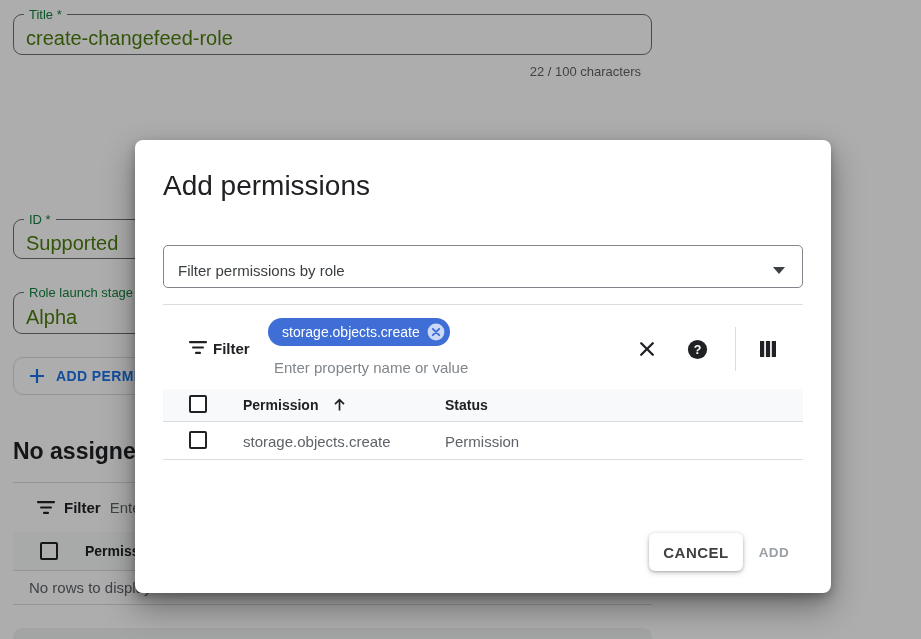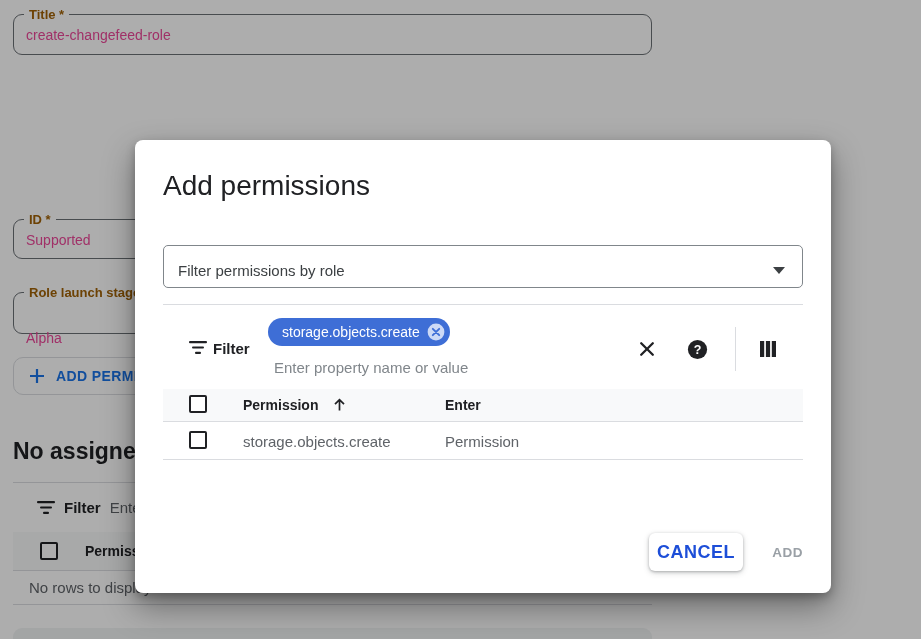--- a/index.html
+++ b/index.html
@@ -10,23 +10,23 @@
   }
   .abs { position:absolute; }
 
   
   .field {
     position:absolute; background:#fff;
     border:1px solid #6b7075; border-radius:9px;
   }
   .field .flabel {
     position:absolute; top:-8px; left:10px; background:#fff;
-    padding:0 5px; font-size:13px; font-weight:700; color:#a16207; white-space:nowrap;
-  }
-  .field .fvalue { position:absolute; left:12px; font-size:14px; color:#ec4899; white-space:nowrap; }
+    padding:0 5px; font-size:13px; font-weight:400; color:#15803d; white-space:nowrap;
+  }
+  .field .fvalue { position:absolute; left:12px; font-size:20px; color:#4d7c0f; white-space:nowrap; }
 
   .counter { position:absolute; font-size:13px; color:#5f6368; text-align:right; }
 
   .add-perm-btn {
     position:absolute; left:13px; top:357px; width:218px; height:38px;
     border:1px solid #dadce0; border-radius:10px; background:#fff;
     display:flex; align-items:center; gap:10px; padding:0 14px;
     color:#1a73e8; font-size:14px; font-weight:700; letter-spacing:.4px; white-space:nowrap;
   }
 
@@ -91,48 +91,49 @@
     position:absolute; left:28px; top:282px; width:640px; height:38px;
     border-bottom:1px solid #dadce0; background:#fff;
   }
   .cell-text { position:absolute; font-size:15px; color:#5f6368; white-space:nowrap; }
 
   .btn-cancel {
     position:absolute; left:514px; top:393px; width:94px; height:38px;
     background:#fff; border:none; border-radius:6px;
     box-shadow:0 1px 3px rgba(60,64,67,.35), 0 2px 6px rgba(60,64,67,.18);
     font-family:"Liberation Sans", sans-serif;
-    font-size:18px; font-weight:700; letter-spacing:.5px; color:#1d4ed8;
+    font-size:15px; font-weight:700; letter-spacing:.5px; color:#404040;
   }
   .btn-add {
     position:absolute; left:610px; top:393px; width:58px; height:38px;
     background:transparent; border:none;
     font-family:"Liberation Sans", sans-serif;
-    font-size:13.5px; font-weight:700; letter-spacing:.5px; color:#9aa0a6;text-align:right;
+    font-size:13.5px; font-weight:700; letter-spacing:.5px; color:#9aa0a6;
   }
 </style>
 </head>
 <body>
 
 <div class="abs" style="inset:0;">
 
   <div class="field" style="left:13px; top:14px; width:639px; height:41px;">
     <span class="flabel">Title *</span>
     <span class="fvalue" style="top:12px;">create-changefeed-role</span>
   </div>
+  <div class="counter" style="left:13px; top:64px; width:628px;">22 / 100 characters</div>
 
 
   <div class="field" style="left:13px; top:219px; width:639px; height:40px;">
     <span class="flabel">ID *</span>
     <span class="fvalue" style="top:12px;">Supported</span>
   </div>
 
   <div class="field" style="left:13px; top:292px; width:639px; height:42px;">
     <span class="flabel">Role launch stage</span>
-    <span class="fvalue" style="top:13px;margin-top:24px;">Alpha</span>
+    <span class="fvalue" style="top:13px;">Alpha</span>
   </div>
 
   <div class="add-perm-btn">
     <span style="display:flex;">
       <svg width="18" height="18" viewBox="0 0 18 18">
           <path d="M9 2v14M2 9h14" stroke="#1a73e8" stroke-width="2.2"></path>
         </svg>
     </span>
     <span>ADD PERMISSIONS</span>
   </div>
@@ -222,21 +223,21 @@
   </div>
 
   <div class="dlg-thead">
     <div class="checkbox" style="position:absolute; left:26px; top:6px;"></div>
     <span class="th-label" style="position:absolute; left:80px; top:8px;">Permission</span>
     <span style="position:absolute; left:168px; top:7px; display:flex;">
       <svg width="17" height="17" viewBox="0 0 24 24">
           <path d="M12 3.5l-7.2 7.2 1.7 1.7 4.3-4.3V20.5h2.4V8.1l4.3 4.3 1.7-1.7z" fill="#202124"></path>
         </svg>
     </span>
-    <span class="th-label" style="position:absolute; left:282px; top:8px;">Enter</span>
+    <span class="th-label" style="position:absolute; left:282px; top:8px;">Status</span>
   </div>
 
   <div class="dlg-row">
     <div class="checkbox" style="position:absolute; left:26px; top:9px;"></div>
     <span class="cell-text" style="left:80px; top:11px;">storage.objects.create</span>
     <span class="cell-text" style="left:282px; top:11px;">Permission</span>
   </div>
 
   <button class="btn-cancel">CANCEL</button>
   <button class="btn-add">ADD</button>

